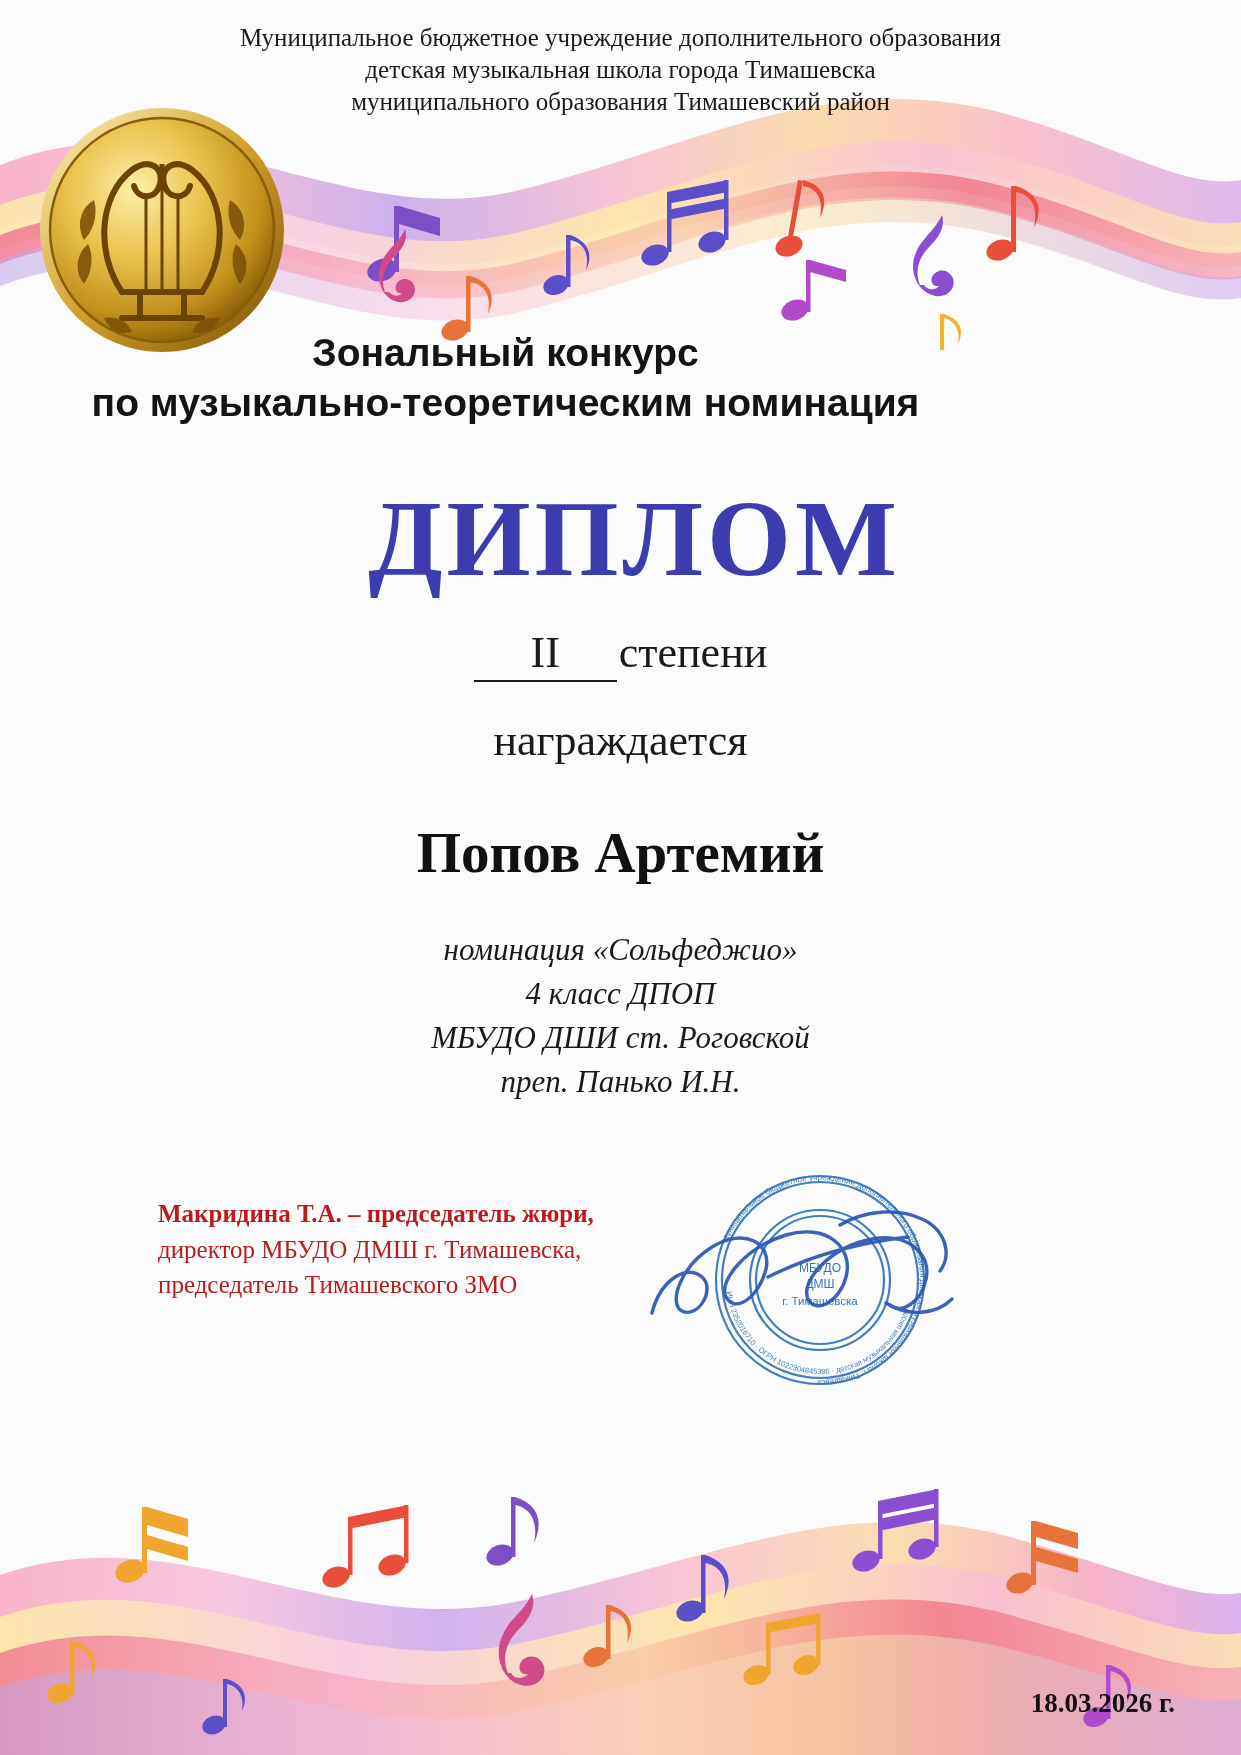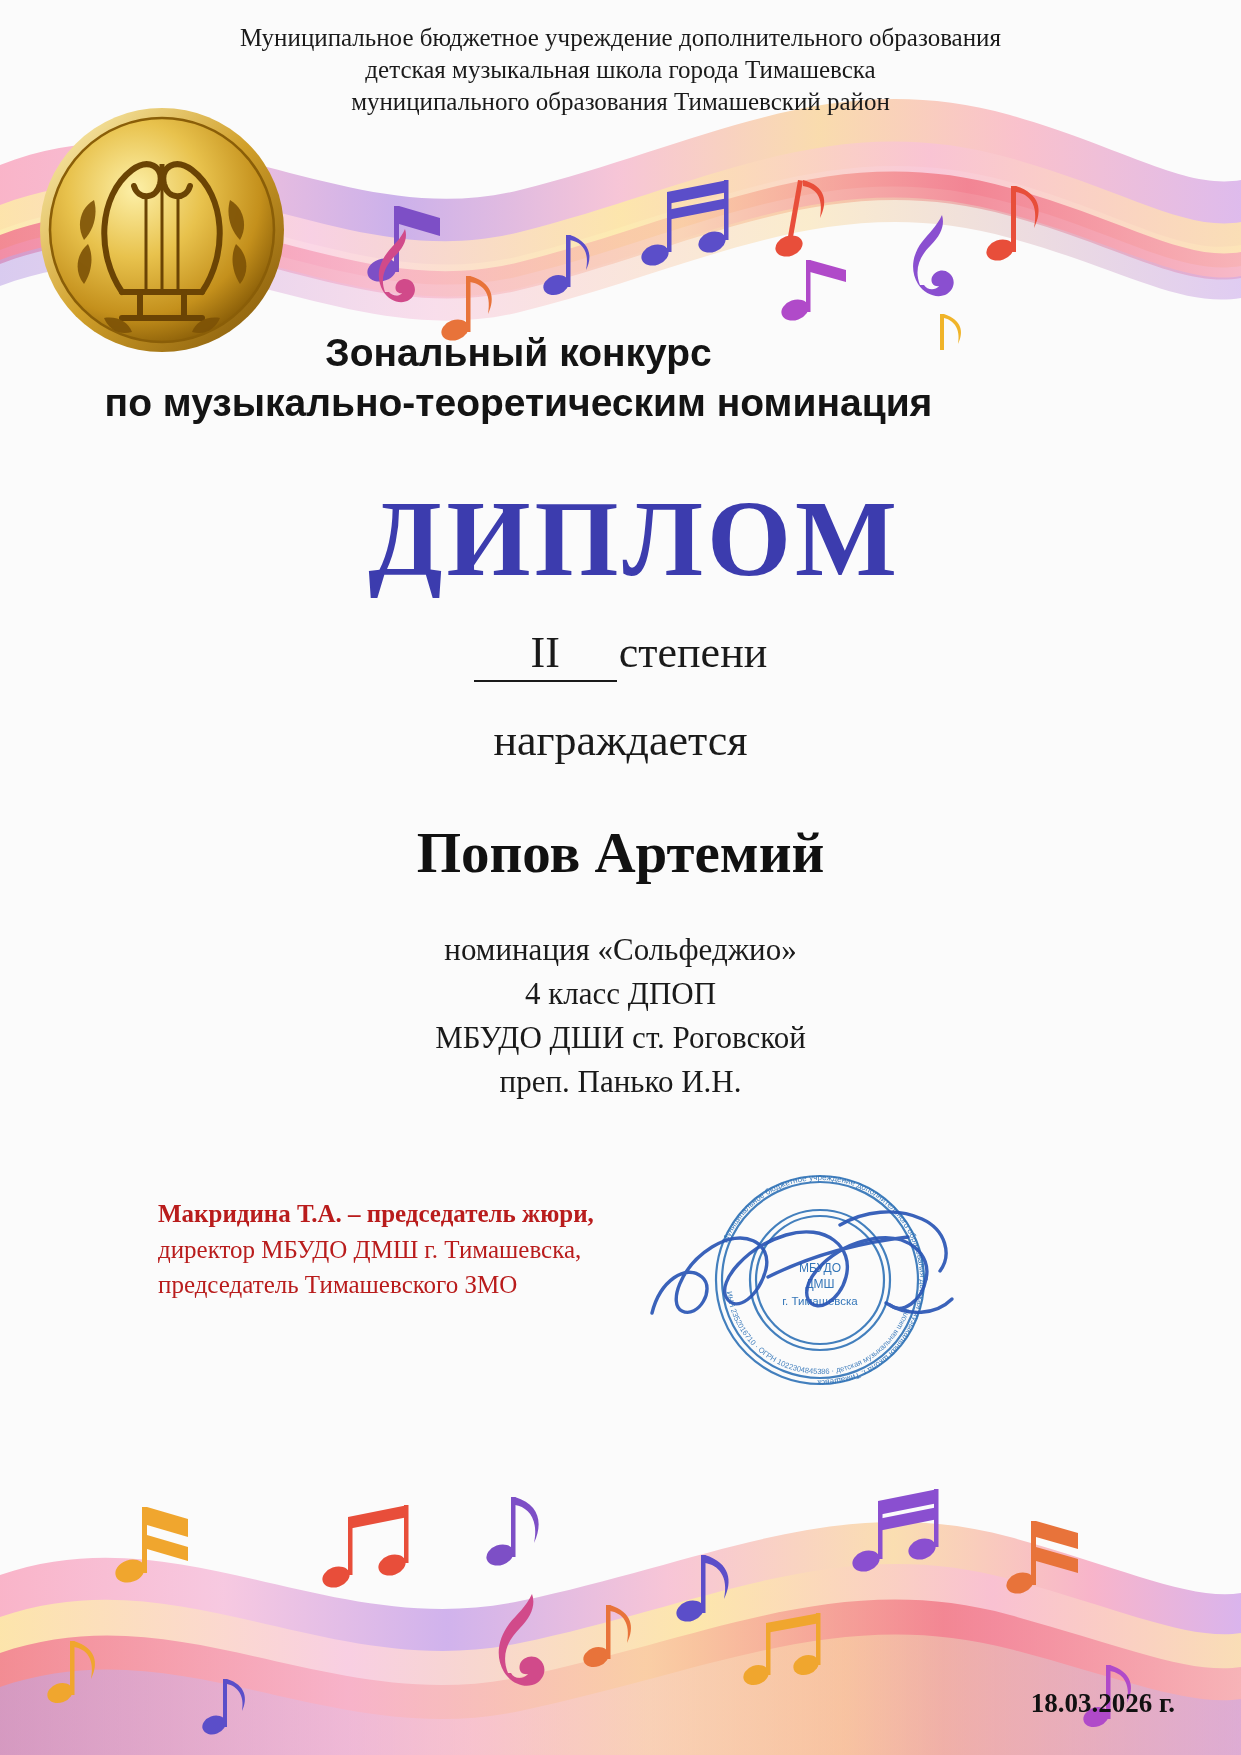--- a/index.html
+++ b/index.html
@@ -59,21 +59,20 @@
     top: 328px;
     left: 0;
     width: 1011px;
     text-align: center;
     font-family: "Liberation Sans", sans-serif;
     font-weight: bold;
     font-size: 39px;
     line-height: 1.27;
     color: #141414;
     z-index: 8;
-    margin-left: 13px;
   }
 
   
   .diploma {
     position: absolute;
     top: 477px;
     left: 0;
     width: 1241px;
     text-align: center;
     font-family: "Liberation Serif", serif;
@@ -129,20 +128,21 @@
     z-index: 5;
   }
 
   
   .details {
     position: absolute;
     top: 928px;
     left: 0;
     width: 1241px;
     text-align: center;
+    font-style: italic;
     font-size: 31px;
     line-height: 1.42;
     color: #1a1a1a;
     z-index: 5;
   }
 
   
   .sign-block {
     position: absolute;
     left: 158px;

